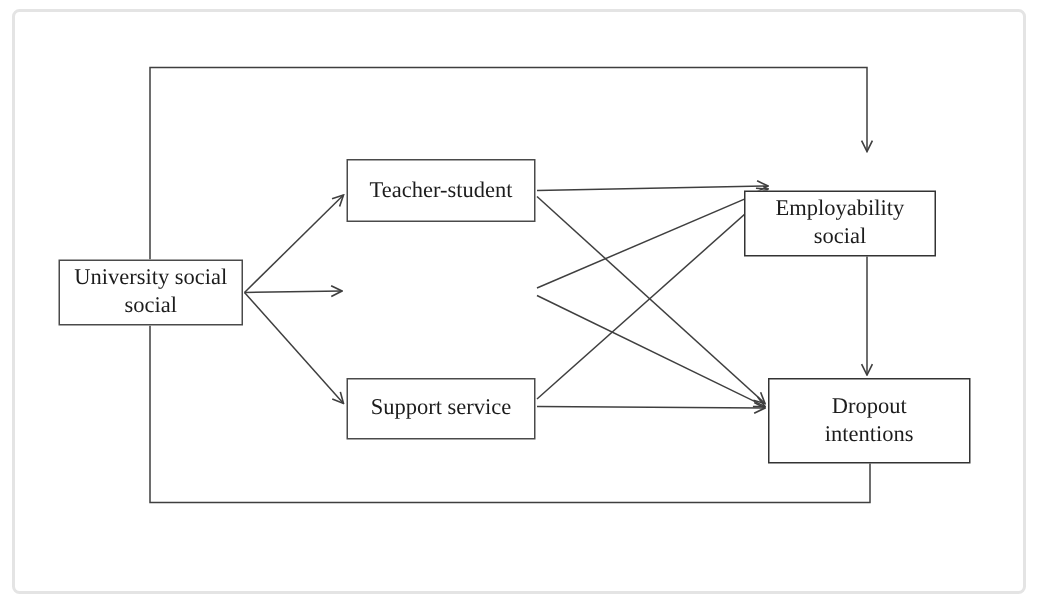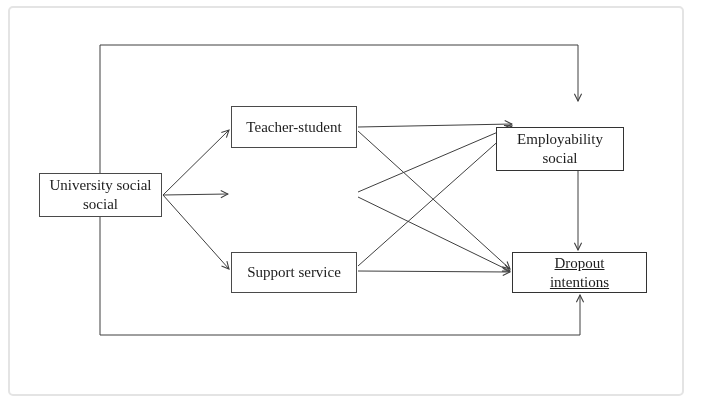--- a/index.html
+++ b/index.html
@@ -48,21 +48,21 @@
     color: #1c1c1c;
   }
   .node.heavy { border-width: 1.5px; border-color: #333333; }
   .node span { display: block; white-space: nowrap; }
 
   #node-usc  { left: 39px;  top: 173px; width: 123px; height: 44px; }
   #node-tsr  { left: 231px; top: 106px; width: 126px; height: 42px; }
   #node-peer { left: 230px; top: 173px; width: 127px; height: 41px; }
   #node-sss  { left: 231px; top: 252px; width: 126px; height: 41px; }
   #node-emp  { left: 496px; top: 103px; width: 128px; height: 44px; margin-top: 24px; }
-  #node-drop { left: 512px; top: 252px; width: 135px; height: 41px; text-decoration: underline; }
+  #node-drop { left: 512px; top: 252px; width: 135px; height: 57px; }
 </style>
 </head>
 <body>
 
 <div class="stage">
   <div class="card"></div>
 
   <svg class="connectors" viewBox="0 0 706 407" xmlns="http://www.w3.org/2000/svg">
     <defs>
       <marker id="arw" viewBox="0 0 10 10" refX="9" refY="5" markerWidth="9" markerHeight="9" orient="auto-start-reverse">

